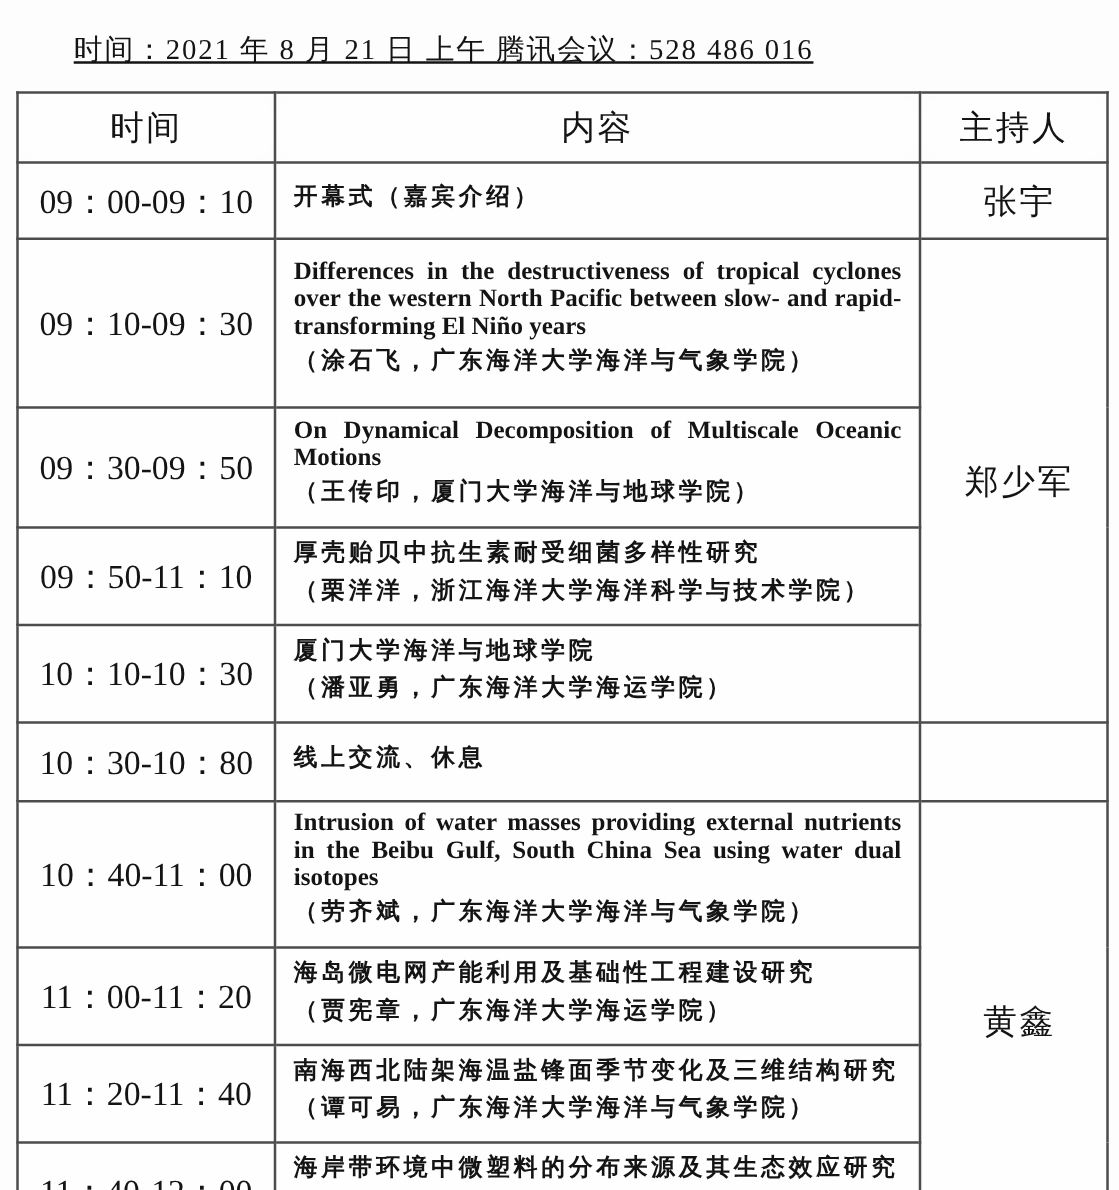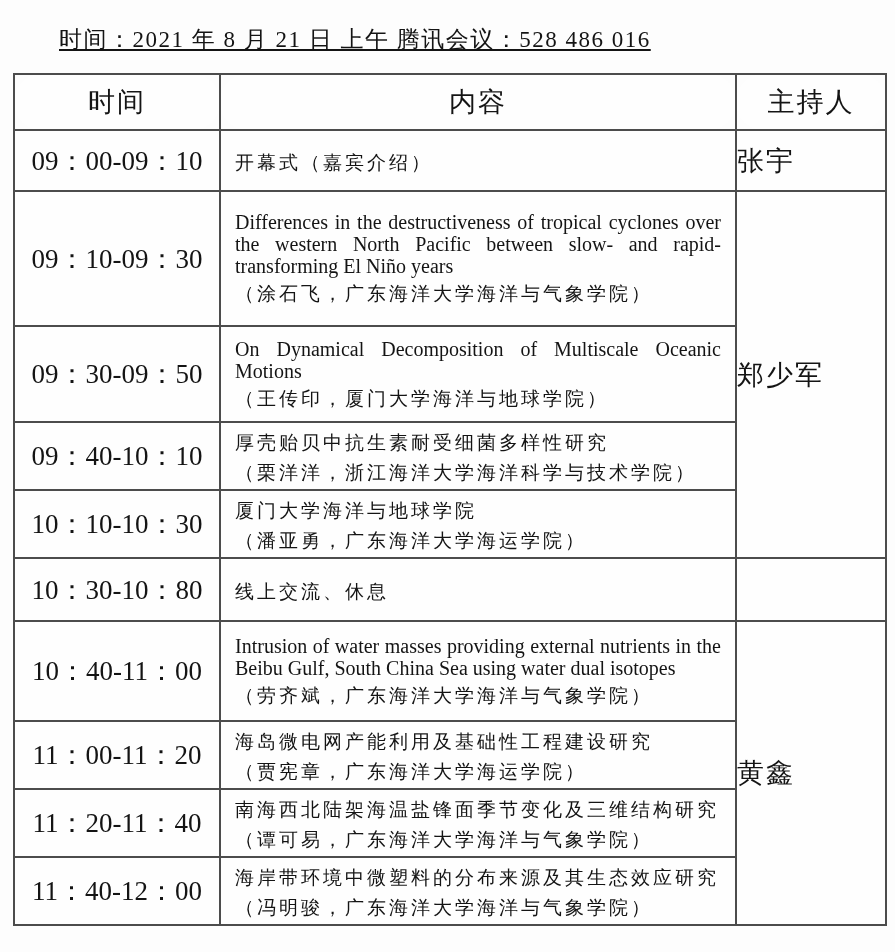--- a/index.html
+++ b/index.html
@@ -45,28 +45,30 @@
     border-radius: 27px;
   }
   td.time-cell {
     font-size: 27px;
     text-align: center;
     vertical-align: middle;
     white-space: nowrap;
     margin-top: 30px;
   }
   td.content-cell {
-    padding: 5px 14px 1px 14px;
+    padding: 5px 14px 11px 14px;
     vertical-align: middle;
+    font-weight: bold;
   }
   td.host-cell {
     font-size: 27px;
-    padding-left: 0;
+    padding-left: 10px;
     letter-spacing: 2px;
     vertical-align: middle;
+    text-align: center;
   }
   .session-title.zh,
   .session-attribution.zh {
     font-size: 19px;
     letter-spacing: 3px;
     line-height: 30px;
   }
   .session-title.en {
     font-size: 20px;
     line-height: 22px;
@@ -124,21 +126,21 @@
 
     <tr class="rh-3 r-en">
       <td class="time-cell">09：30-09：50</td>
       <td class="content-cell">
         <div class="session-title en">On Dynamical Decomposition of Multiscale Oceanic Motions</div>
         <div class="session-attribution zh">（王传印，厦门大学海洋与地球学院）</div>
       </td>
     </tr>
 
     <tr class="rh-4">
-      <td class="time-cell">09：40-10：10</td>
+      <td class="time-cell">09：50-11：10</td>
       <td class="content-cell">
         <div class="session-title zh">厚壳贻贝中抗生素耐受细菌多样性研究</div>
         <div class="session-attribution zh">（栗洋洋，浙江海洋大学海洋科学与技术学院）</div>
       </td>
     </tr>
 
     <tr class="rh-5">
       <td class="time-cell">10：10-10：30</td>
       <td class="content-cell">
         <div class="session-title zh">厦门大学海洋与地球学院</div>

